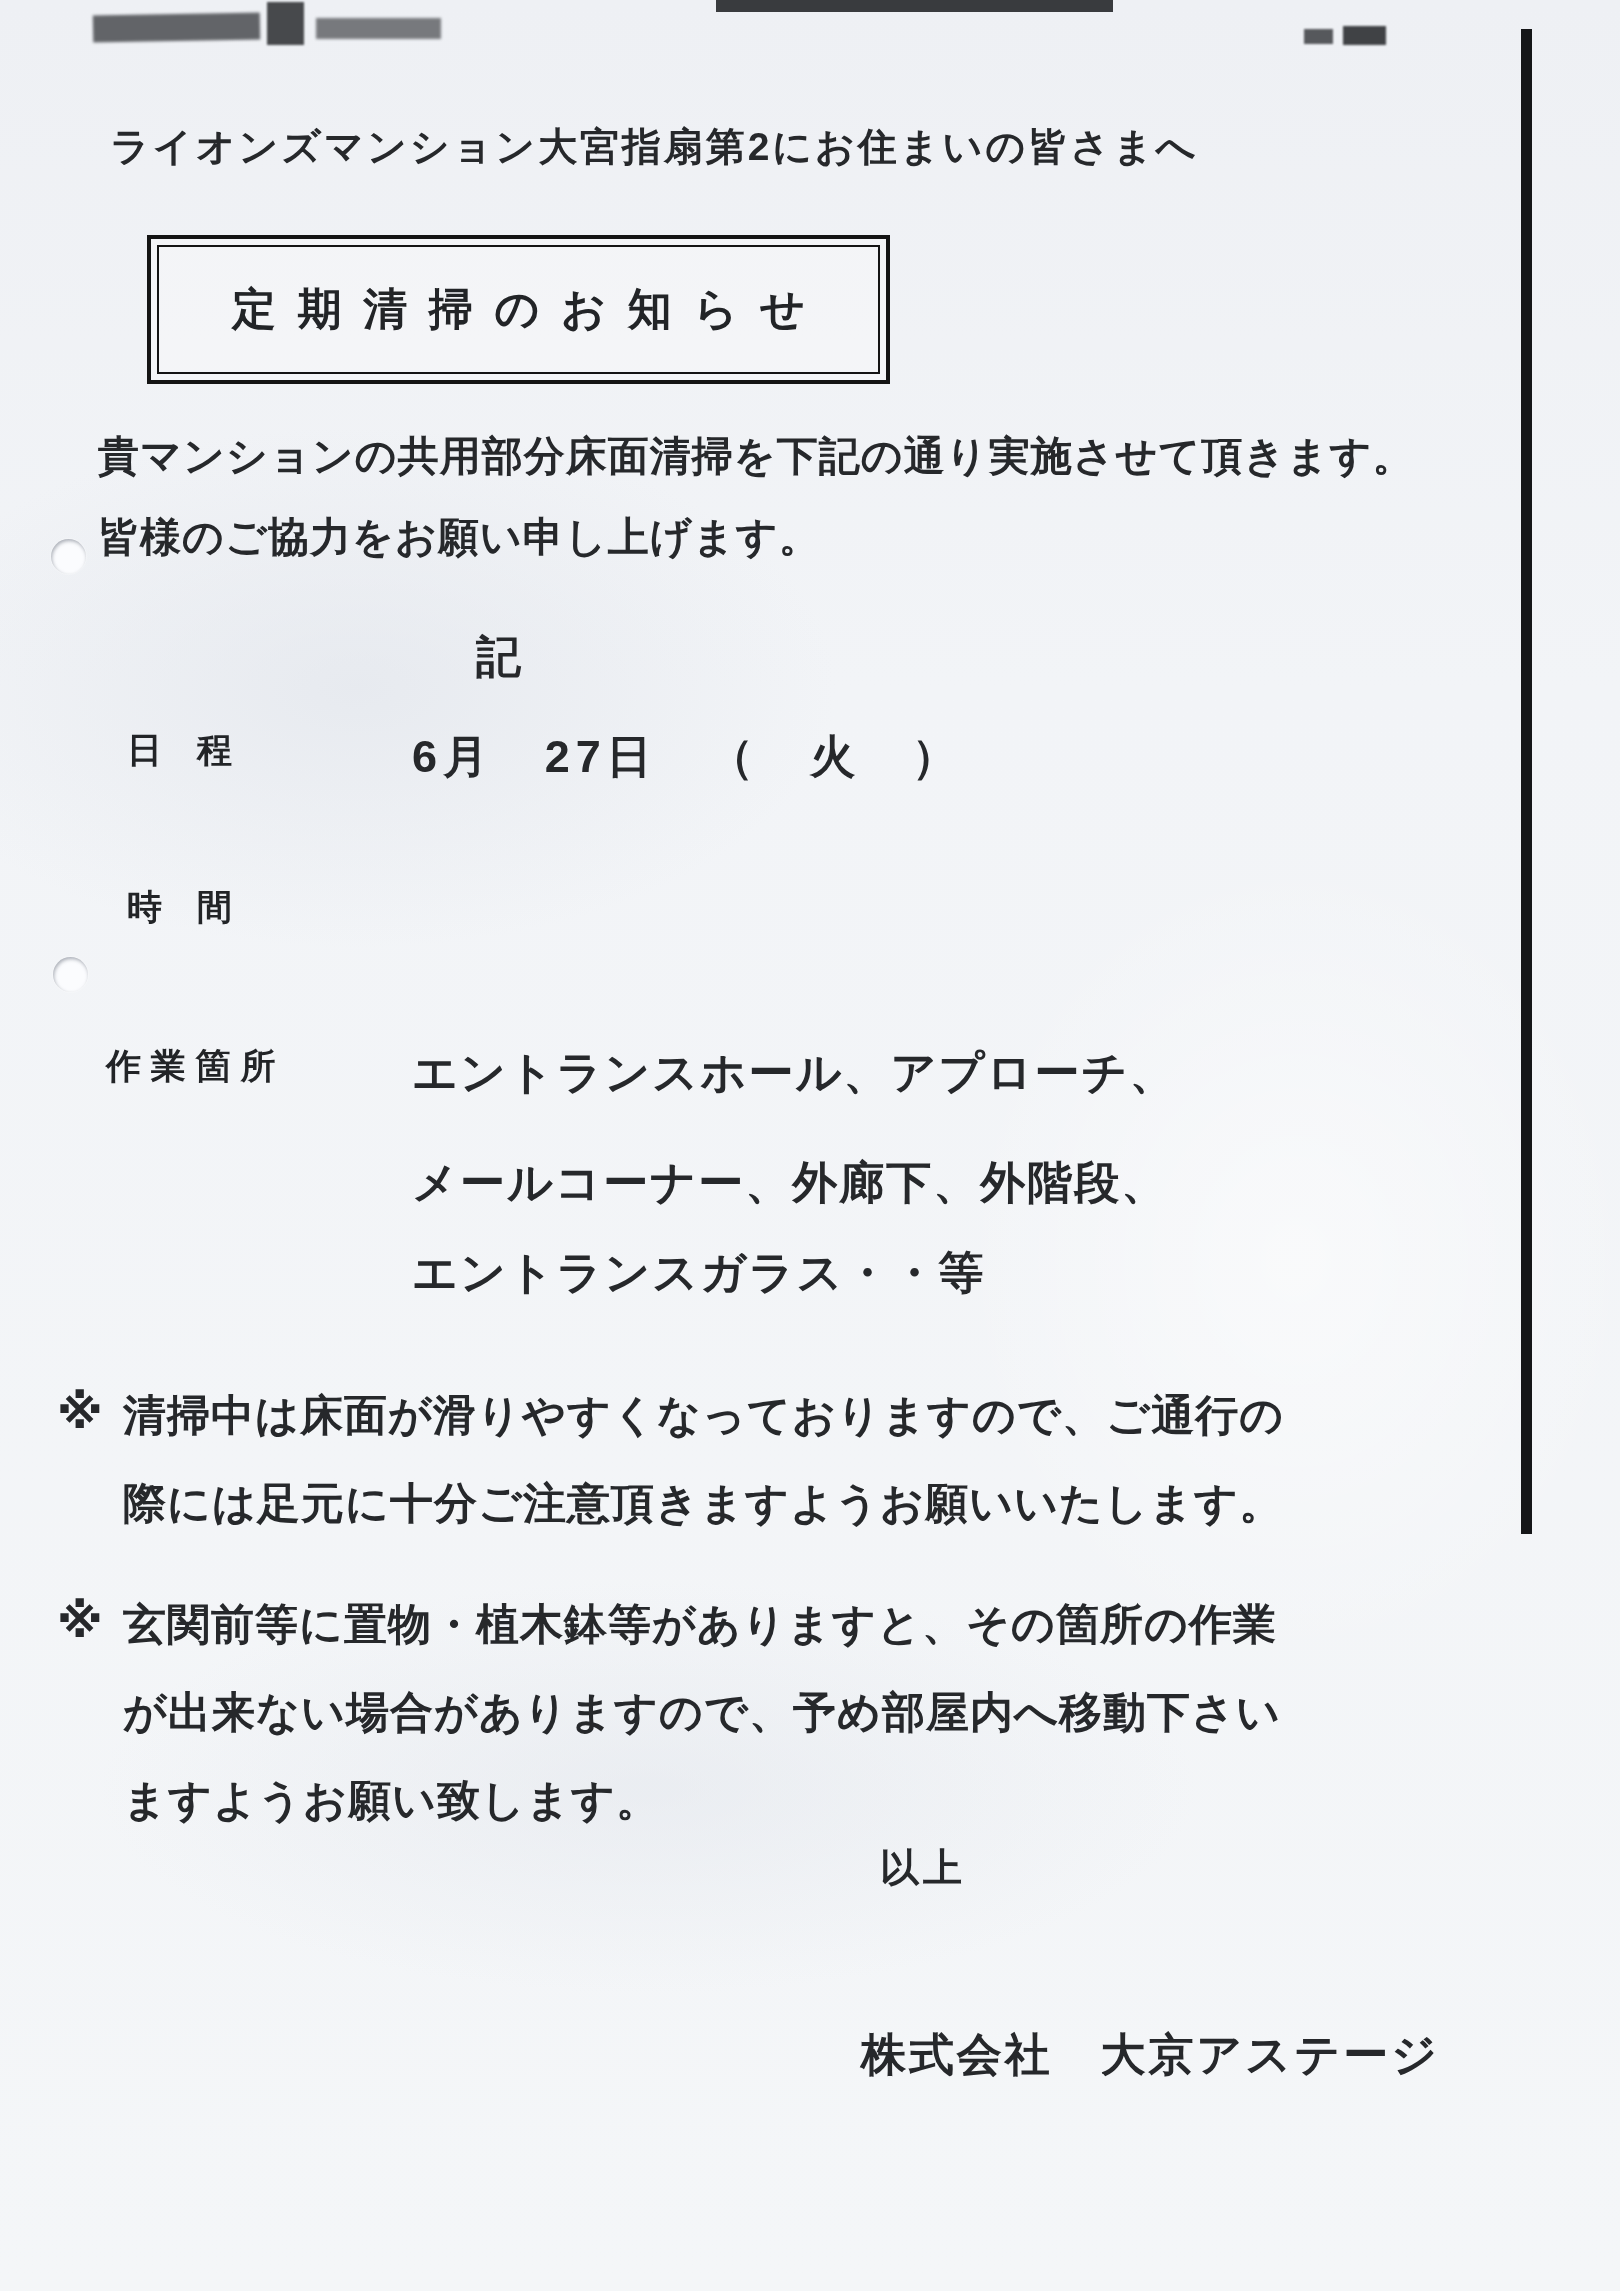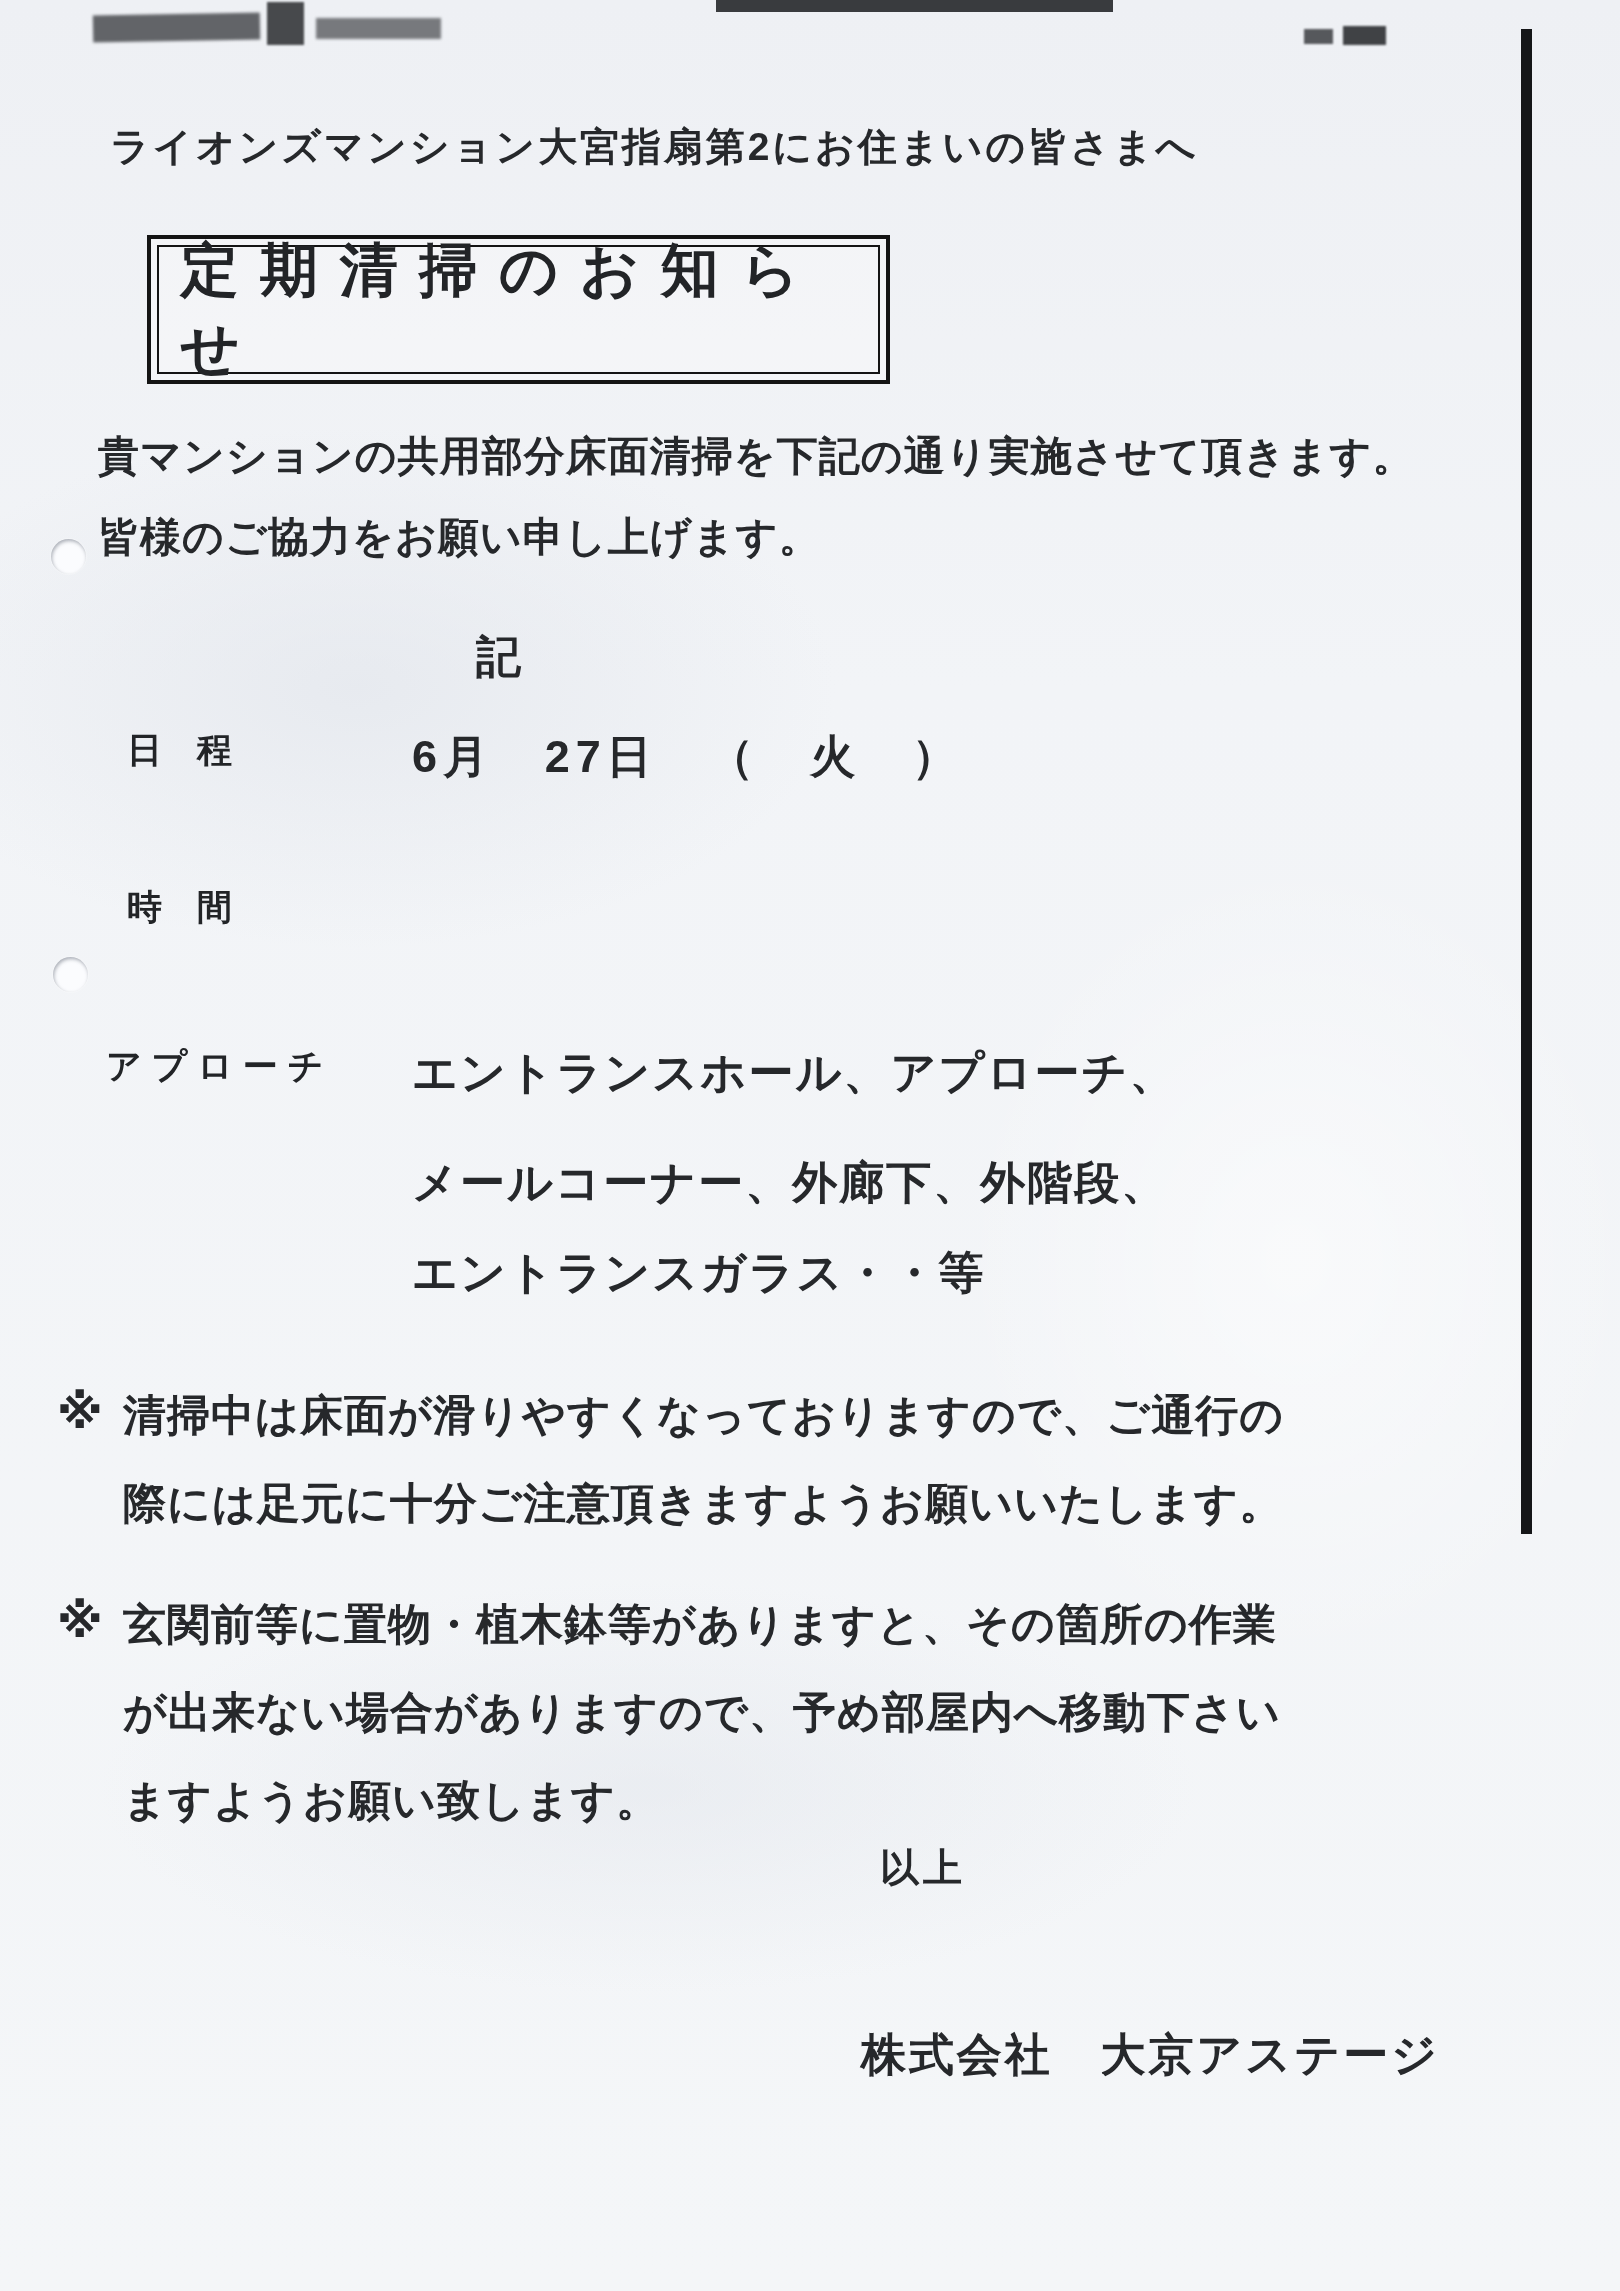--- a/index.html
+++ b/index.html
@@ -22,21 +22,21 @@
   
   .title-box{
     position:absolute;left:147px;top:235px;width:743px;height:149px;
     border:4.9px solid #141414;box-sizing:border-box;background:rgba(255,255,255,0.25);
   }
   .title-inner{
     position:absolute;left:5.9px;top:5.9px;right:5.9px;bottom:5.9px;
     border:2px solid #141414;
     display:flex;align-items:center;justify-content:center;
   }
-  .title-text{font-size:58px;font-weight:700;letter-spacing:21.6px;padding-left:21.6px;color:#222427;}
+  .title-text{font-size:44px;font-weight:700;letter-spacing:21.6px;padding-left:21.6px;color:#222427;}
   
   .intro1{left:98px;top:429px;font-size:41px;letter-spacing:1px;font-weight:600;}
   .intro2{left:98px;top:510px;font-size:41px;letter-spacing:1px;font-weight:600;}
   
   .record{left:476px;top:627px;font-size:45px;font-weight:600;}
   
   .lbl{font-size:35px;font-weight:700;color:#222427;}
   .val{font-size:45px;font-weight:600;}
   .date-lbl{left:127px;top:727px;}
   .date-val{left:412px;top:727px;letter-spacing:5.9px;}
@@ -99,21 +99,21 @@
   <div class="txt intro1">貴マンションの共用部分床面清掃を下記の通り実施させて頂きます。</div>
   <div class="txt intro2">皆様のご協力をお願い申し上げます。</div>
 
   <div class="txt record">記</div>
 
   <div class="txt lbl date-lbl">日　程</div>
   <div class="txt val date-val">6月　27日　（　火　）</div>
 
   <div class="txt lbl time-lbl">時　間</div>
 
-  <div class="txt lbl area-lbl">アプローチ</div>
+  <div class="txt lbl area-lbl">作業箇所</div>
   <div class="txt val area1">エントランスホール、アプローチ、</div>
   <div class="txt val area2">メールコーナー、外廊下、外階段、</div>
   <div class="txt val area3">エントランスガラス・・等</div>
 
   <div class="txt note-marker n1m">※</div>
   <div class="txt note-line n1l1">清掃中は床面が滑りやすくなっておりますので、ご通行の</div>
   <div class="txt note-line n1l2">際には足元に十分ご注意頂きますようお願いいたします。</div>
 
   <div class="txt note-marker n2m">※</div>
   <div class="txt note-line n2l1">玄関前等に置物・植木鉢等がありますと、その箇所の作業</div>

